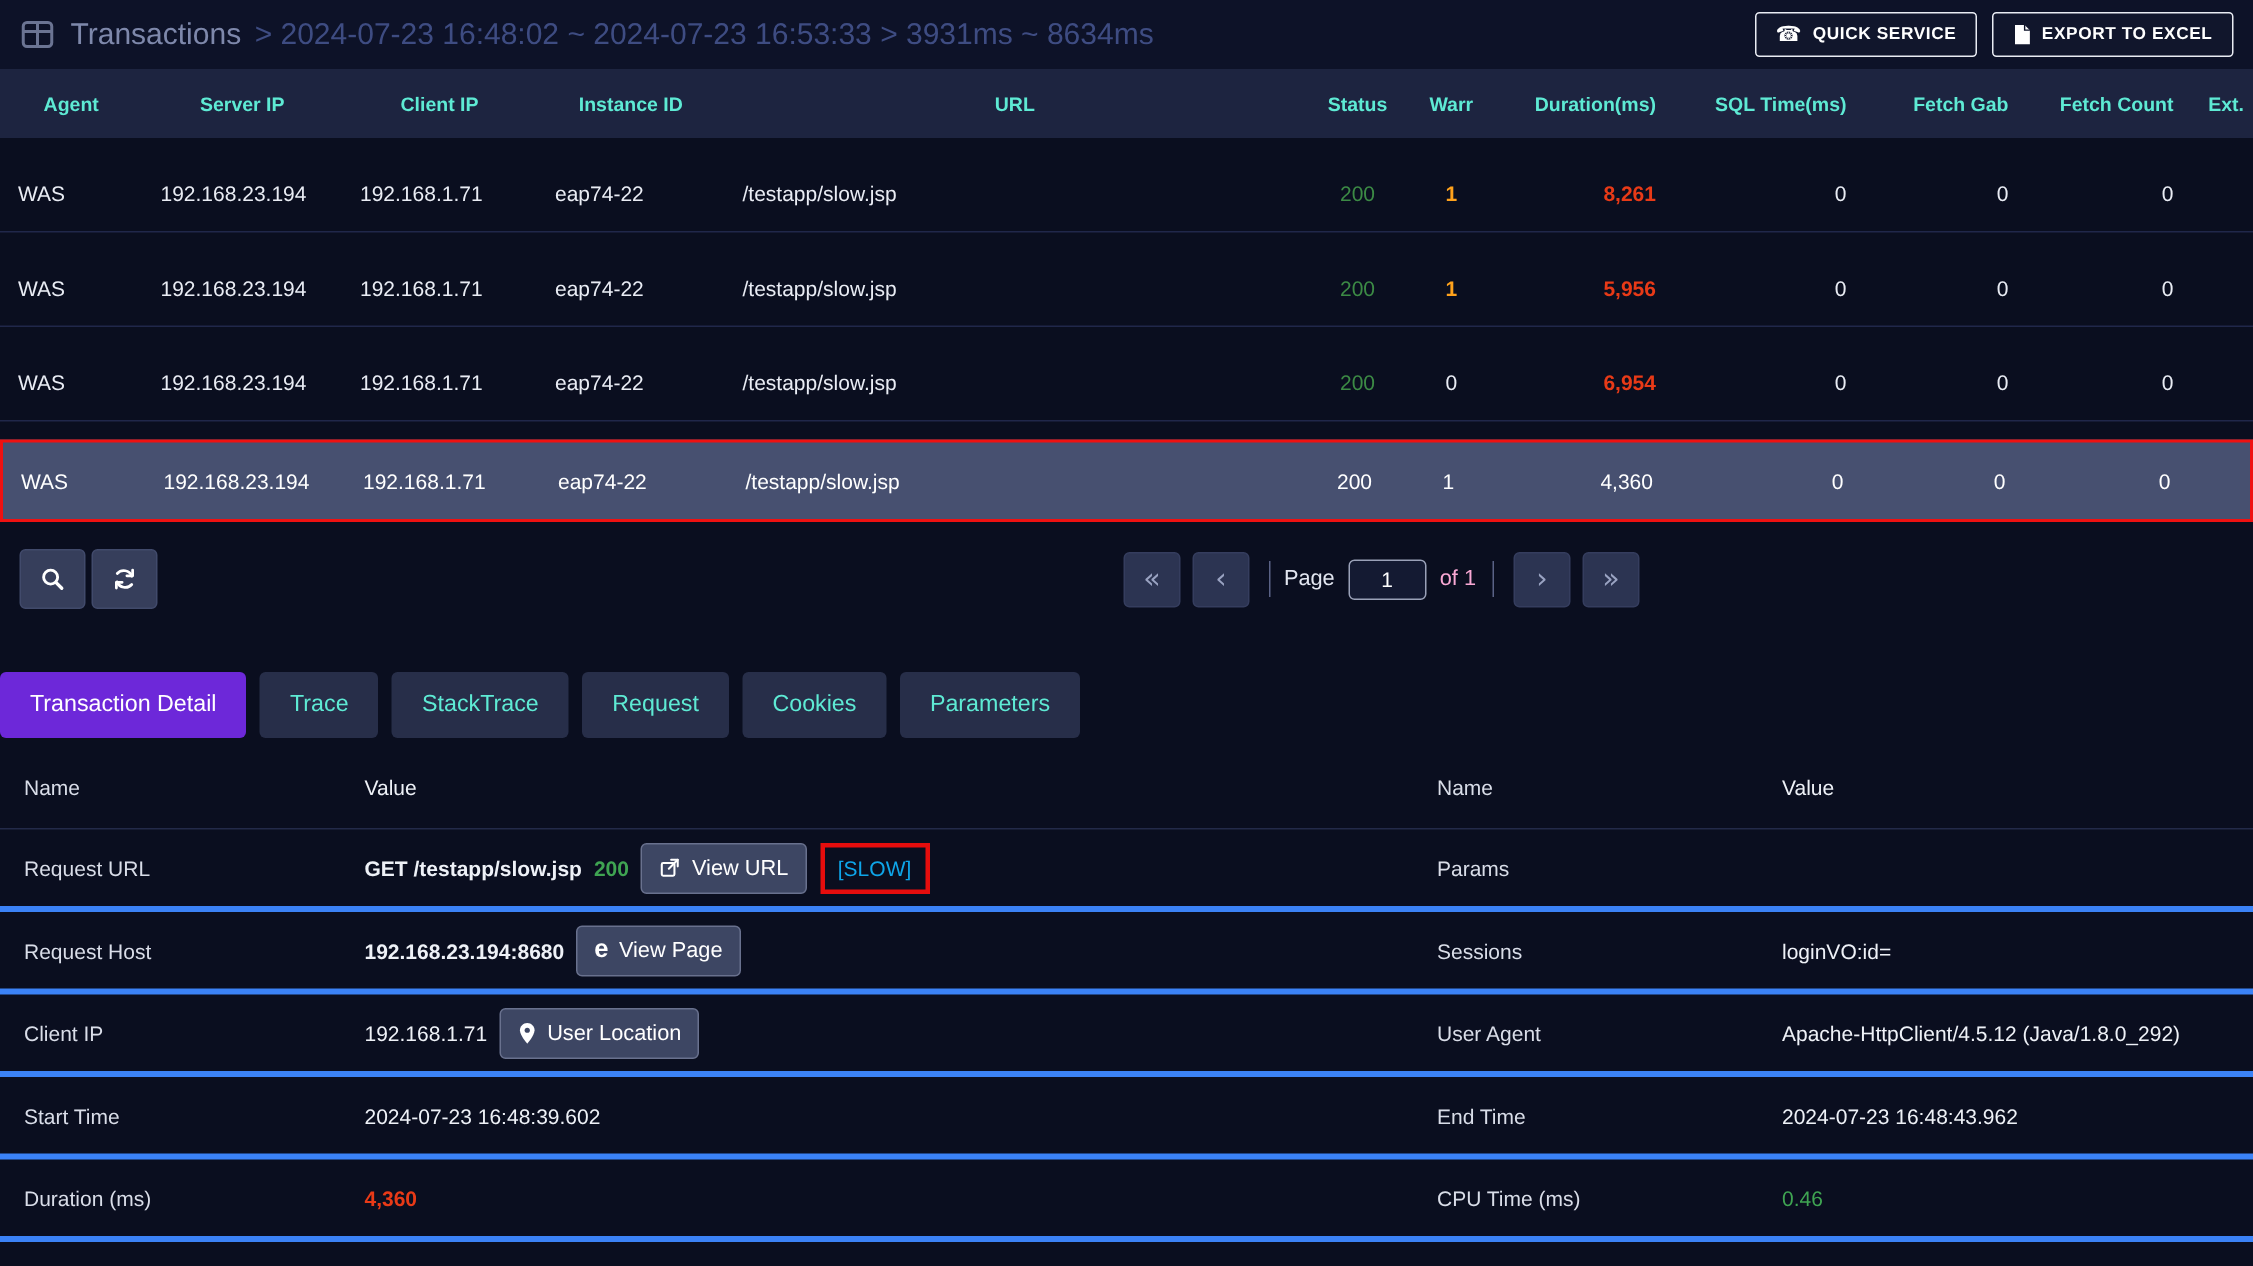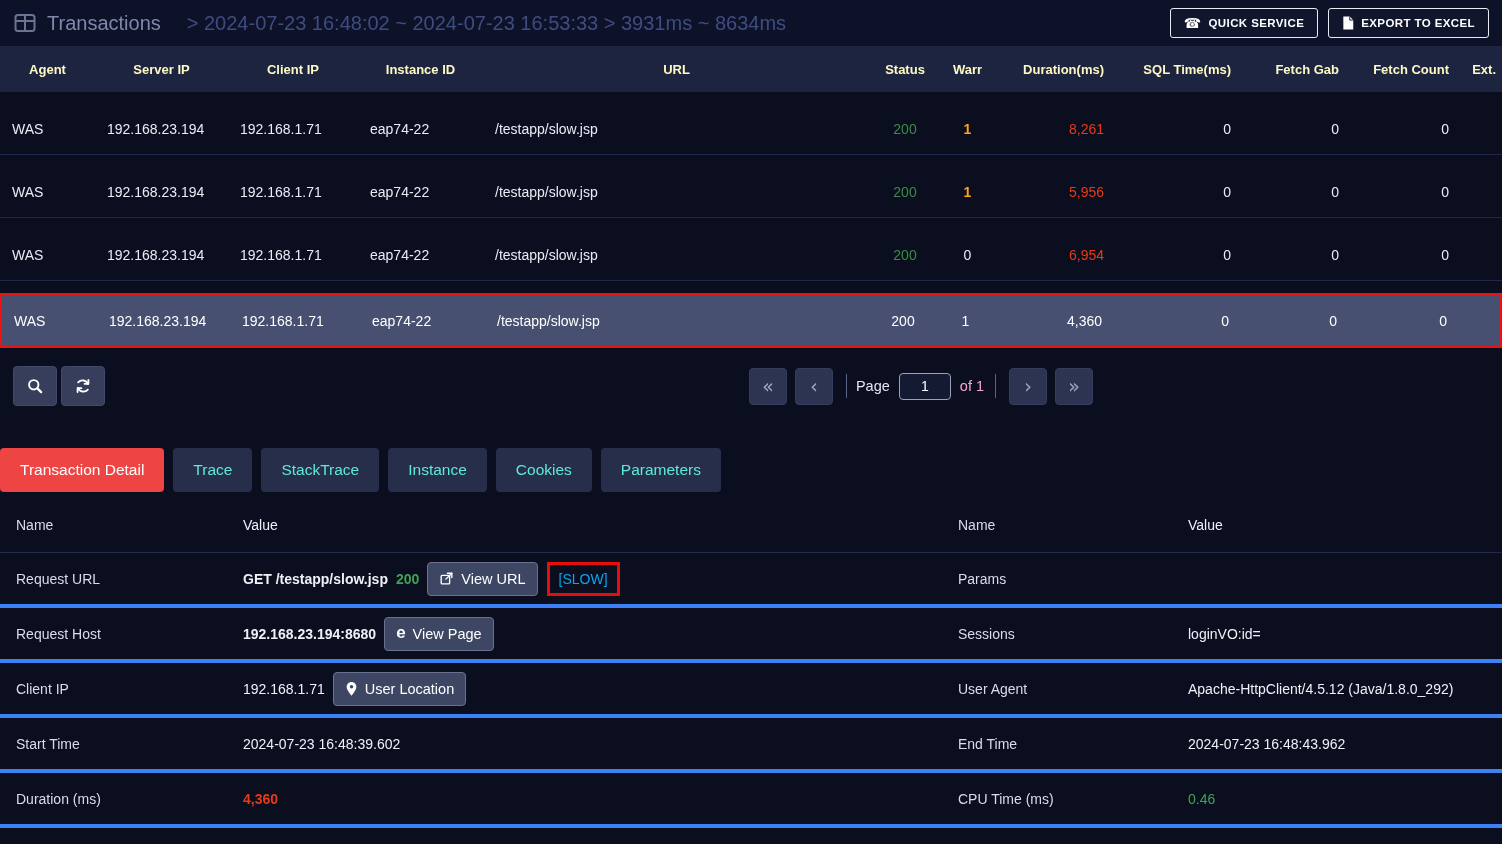--- a/index.html
+++ b/index.html
@@ -7,42 +7,42 @@
   body {
     background:#0a0e1f;
     font-family:"Liberation Sans","DejaVu Sans",sans-serif;
     color:#e9ecf4;
     overflow:hidden;
   }
   
   .topbar { height:46px; display:flex; align-items:center; padding:0 13px; background:#0d1228; }
   .grid-icon { display:flex; align-items:center; }
   .topbar-title { font-size:20px; color:#7e88ab; margin-left:10px; }
-  .topbar-sub { font-size:20px; color:#3e4c82; margin-left:26px; white-space:nowrap; }
+  .topbar-sub { font-size:20px; color:#3e4c82; margin-left:9px; white-space:nowrap; }
   .topbar-actions { margin-left:auto; display:flex; gap:10px; }
   .action-btn { display:flex; align-items:center; gap:7px; height:30px; padding:0 13px;
     border:1px solid #e9ecf3; border-radius:3px; background:rgba(255,255,255,0.02);
     color:#fff; font-weight:bold; font-size:11.5px; letter-spacing:.4px; cursor:pointer;
     font-family:"Liberation Sans",sans-serif; }
   .phone-glyph { font-family:"DejaVu Sans",sans-serif; font-size:14px; line-height:1; }
 
   
   .txn-table { --cols: 95px 133px 130px 125px 1fr 70px 55px 115px 127px 108px 110px 47px; }
   .thead { display:grid; grid-template-columns:var(--cols); height:46px; align-items:center;
-    background:#1d2440; color:#fef9c3; font-weight:bold; font-size:13px; }
+    background:#1d2440; color:#5eead4; font-weight:bold; font-size:13px; }
   .thead .hc { text-align:center; overflow:hidden; white-space:nowrap; }
   .thead .hr { text-align:right; padding-right:6px; overflow:hidden; white-space:nowrap; }
   .trow { display:grid; grid-template-columns:var(--cols); height:51px; align-items:center;
     font-size:14px; border-bottom:1px solid #20274a; cursor:pointer;margin-top:12px; }
   .cl { padding-left:12px; text-align:left; white-space:nowrap; }
   .cc { text-align:center; }
   .cr { text-align:right; padding-right:6px; }
   .status-green { color:#3c8a45; }
   .warn-orange  { color:#ffa21c; font-weight:bold; }
-  .dur-red      { color:#e83a17; font-weight:normal; }
+  .dur-red      { color:#e83a17; font-weight:bold; }
   .trow.row-selected { background:#475070; border:2px solid #ef1111; height:55px; }
   .trow.row-selected span { color:#fff !important; font-weight:normal !important; }
 
   
   .pagebar { display:flex; align-items:center; padding:12px 13px 0 13px; height:64px; }
   .tool-btn { width:44px; height:40px; background:#363e5b; border:1px solid #414a6b; border-radius:4px;
     display:flex; align-items:center; justify-content:center; margin-right:4px; cursor:pointer; }
   .pager { display:flex; align-items:center; margin-left:auto; margin-right:392px; }
   .pg-btn { width:38px; height:37px; background:#2c3452; border:1px solid #353d5e; border-radius:4px;
     color:#9aa3c2; font-size:19px; display:flex; align-items:center; justify-content:center;
@@ -50,21 +50,21 @@
   .pg-sep { width:1px; height:24px; background:#5a6286; margin:0 9px; }
   .pg-label { font-size:14.5px; color:#e2e6f0; }
   .pg-input { width:52px; height:27px; background:#141a32; border:1px solid #9aa1b8; border-radius:4px;
     color:#fff; text-align:center; font-size:14px; margin:0 9px; font-family:"Liberation Sans",sans-serif; }
   .pg-of { font-size:14.5px; color:#f9a8d4; margin-right:2px; white-space:nowrap; }
 
   
   .tabs { display:flex; gap:9px; margin-top:36px; }
   .tab { height:44px; display:flex; align-items:center; padding:0 20px; border-radius:4px;
     background:#272e49; color:#5eead4; font-size:15.5px; cursor:pointer; white-space:nowrap; }
-  .tab.active { background:#ef4444; color:#fff; }
+  .tab.active { background:#6d28d9; color:#fff; }
 
   
   .details { display:flex; margin-top:6px; }
   .dtable-left  { flex:0 0 940px; }
   .dtable-right { flex:1; }
   .drow { display:grid; height:55px; align-items:center; border-bottom:4px solid #3b82f6; }
   .dtable-left  .drow { grid-template-columns:227px 1fr; }
   .dtable-right .drow { grid-template-columns:232px 1fr; }
   .drow.dhead { font-size:13.5px; color:#c6cbda; border-bottom:1px solid #232a49; }
   .dname { padding-left:16px; font-size:14px; color:#d9dde8; white-space:nowrap; }
@@ -227,21 +227,21 @@
     <button class="pg-btn">
         <span>»</span>
       </button>
   </div>
 </div>
 
 <div class="tabs">
   <div class="tab active">Transaction Detail</div>
   <div class="tab">Trace</div>
   <div class="tab">StackTrace</div>
-  <div class="tab">Instance</div>
+  <div class="tab">Request</div>
   <div class="tab">Cookies</div>
   <div class="tab">Parameters</div>
 </div>
 
 <div class="details">
 
   <div class="dtable-left">
     <div class="drow dhead">
       <span class="dname">Name</span>
       <span class="dval">Value</span>

